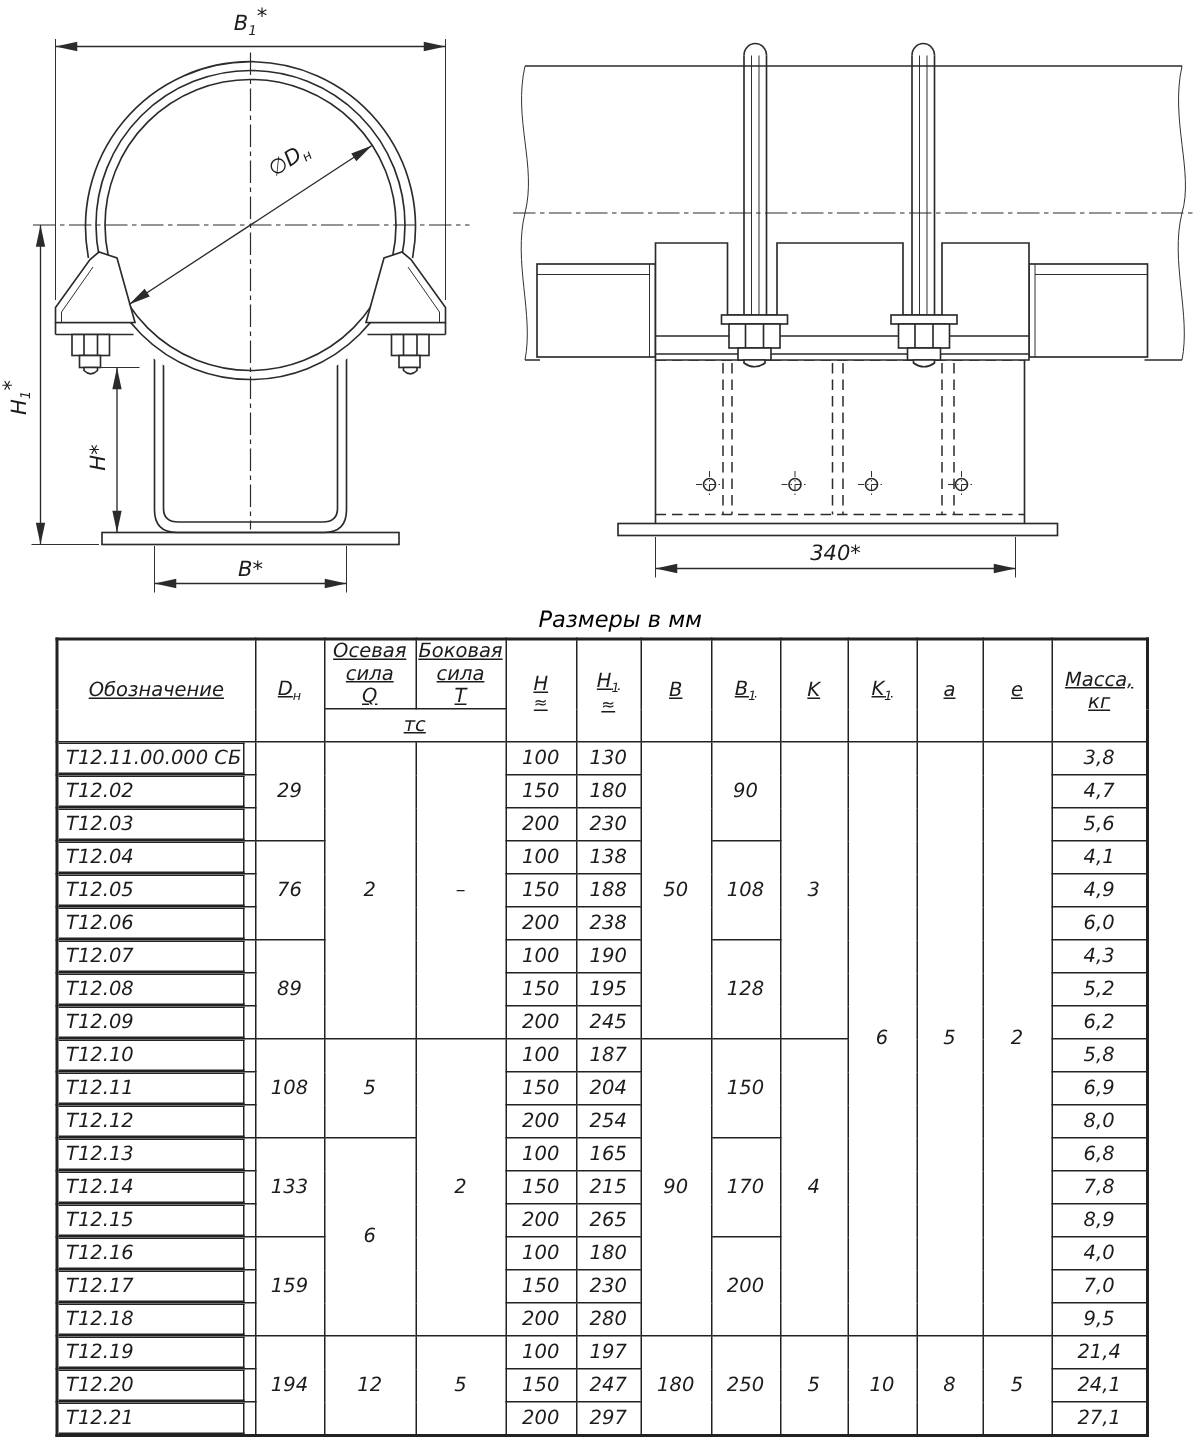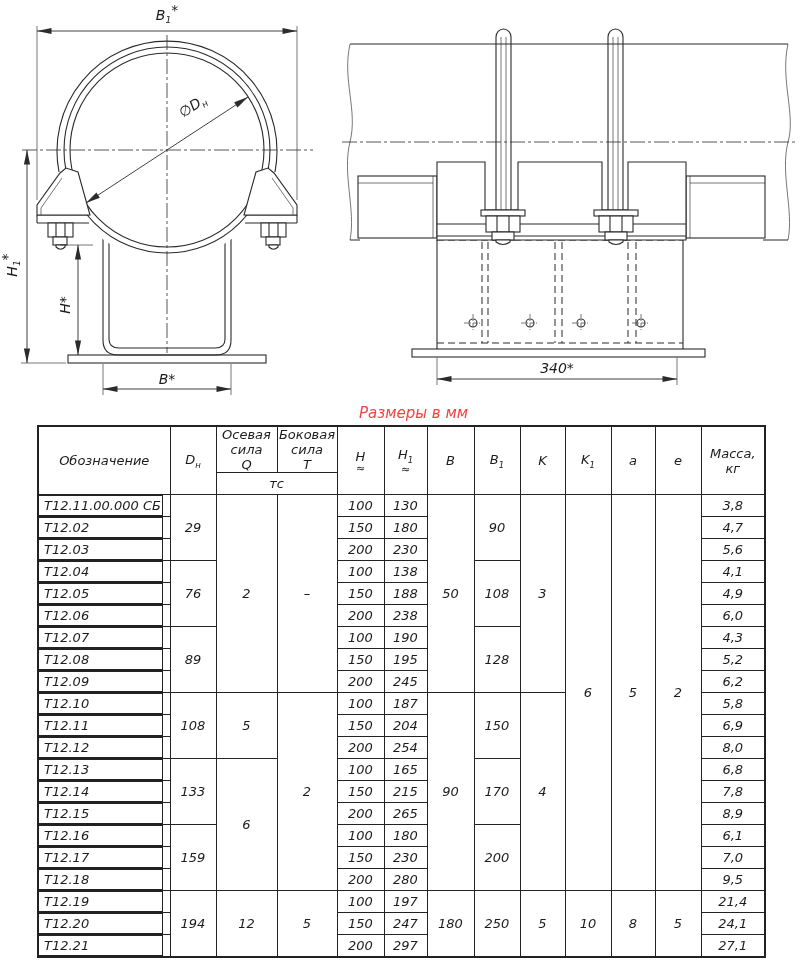--- a/index.html
+++ b/index.html
@@ -1,26 +1,26 @@
 <!DOCTYPE html>
 <html><head>
 <meta charset="utf-8">
 <style>
   html,body{margin:0;padding:0;background:#fff;}
   .page{position:relative;width:800px;height:970px;background:#fff;overflow:hidden;
         font-family:"DejaVu Sans",sans-serif;color:#1c1c1c;}
   .drawings{display:block;}
   .tbl-title{width:727px;margin:2px 0 3px 50px;text-align:center;
-             font:italic 15px "DejaVu Sans",sans-serif;color:#ef4444;}
+             font:italic 15px "DejaVu Sans",sans-serif;color:#000000;}
   table.dim{border-collapse:collapse;table-layout:fixed;margin-left:37px;width:727px;}
   table.dim td{border:1.3px solid #222;font:italic 13px "DejaVu Sans",sans-serif;
                color:#1c1c1c;text-align:center;vertical-align:middle;padding:0;height:21px;
                overflow:hidden;}
   table.dim{border:2.2px solid #222;}
-  td.hd{font-size:12.5px;line-height:1.12;}
+  td.hd{font-size:12.5px;line-height:1.12;text-decoration:underline;}
   td.pre{white-space:pre-line;}
   td.hrow1{height:61px;}
   td.tc{height:25px;}
   sub{font-size:8.5px;}
   .approx{font-size:11px;line-height:9px;}
   td.des{border-top:none;border-bottom:none;text-align:left;}
   td.des .desbox{box-sizing:border-box;height:21px;border:1.4px solid #222;border-left:none;
                  margin-right:7px;display:flex;align-items:center;padding-left:5px;}
   
   .ln{stroke:#2b2b2b;stroke-width:1.1;fill:none;}
@@ -358,21 +358,21 @@
     <td>8,9</td>
   </tr>
   <tr>
     <td class="des">
             <div class="desbox">Т12.16</div>
           </td>
     <td rowspan="3">159</td>
     <td>100</td>
     <td>180</td>
     <td rowspan="3">200</td>
-    <td>6,1</td>
+    <td>4,0</td>
   </tr>
   <tr>
     <td class="des">
             <div class="desbox">Т12.17</div>
           </td>
     <td>150</td>
     <td>230</td>
     <td>7,0</td>
   </tr>
   <tr>

